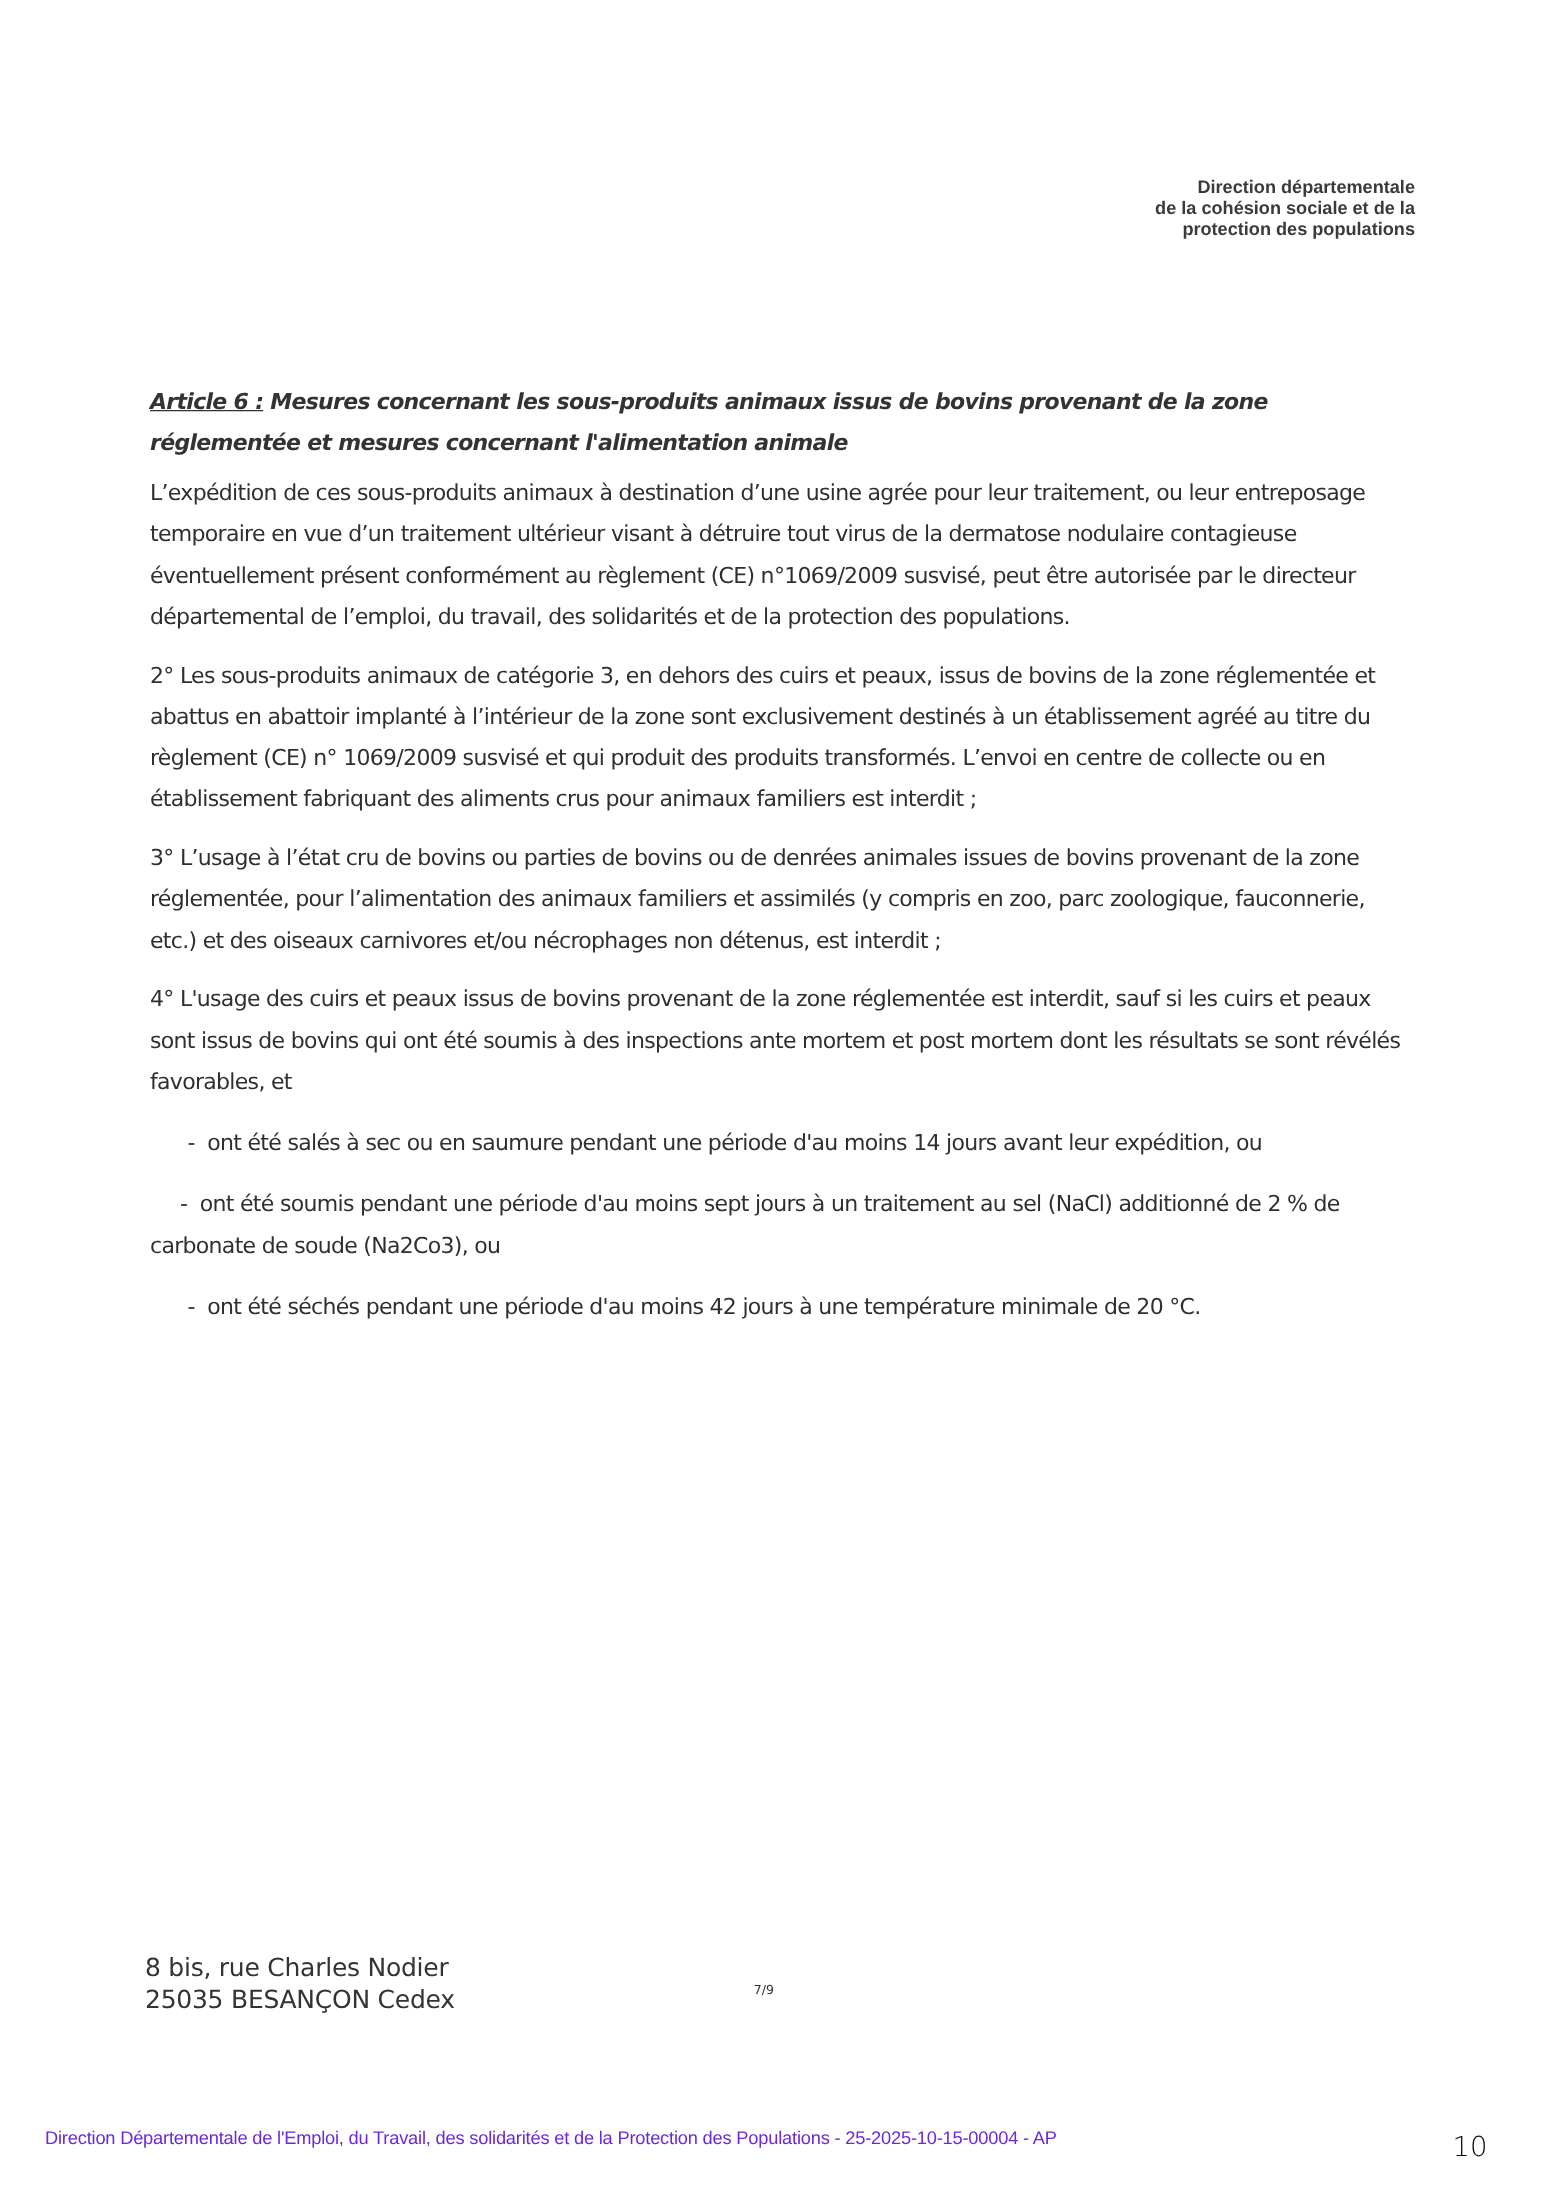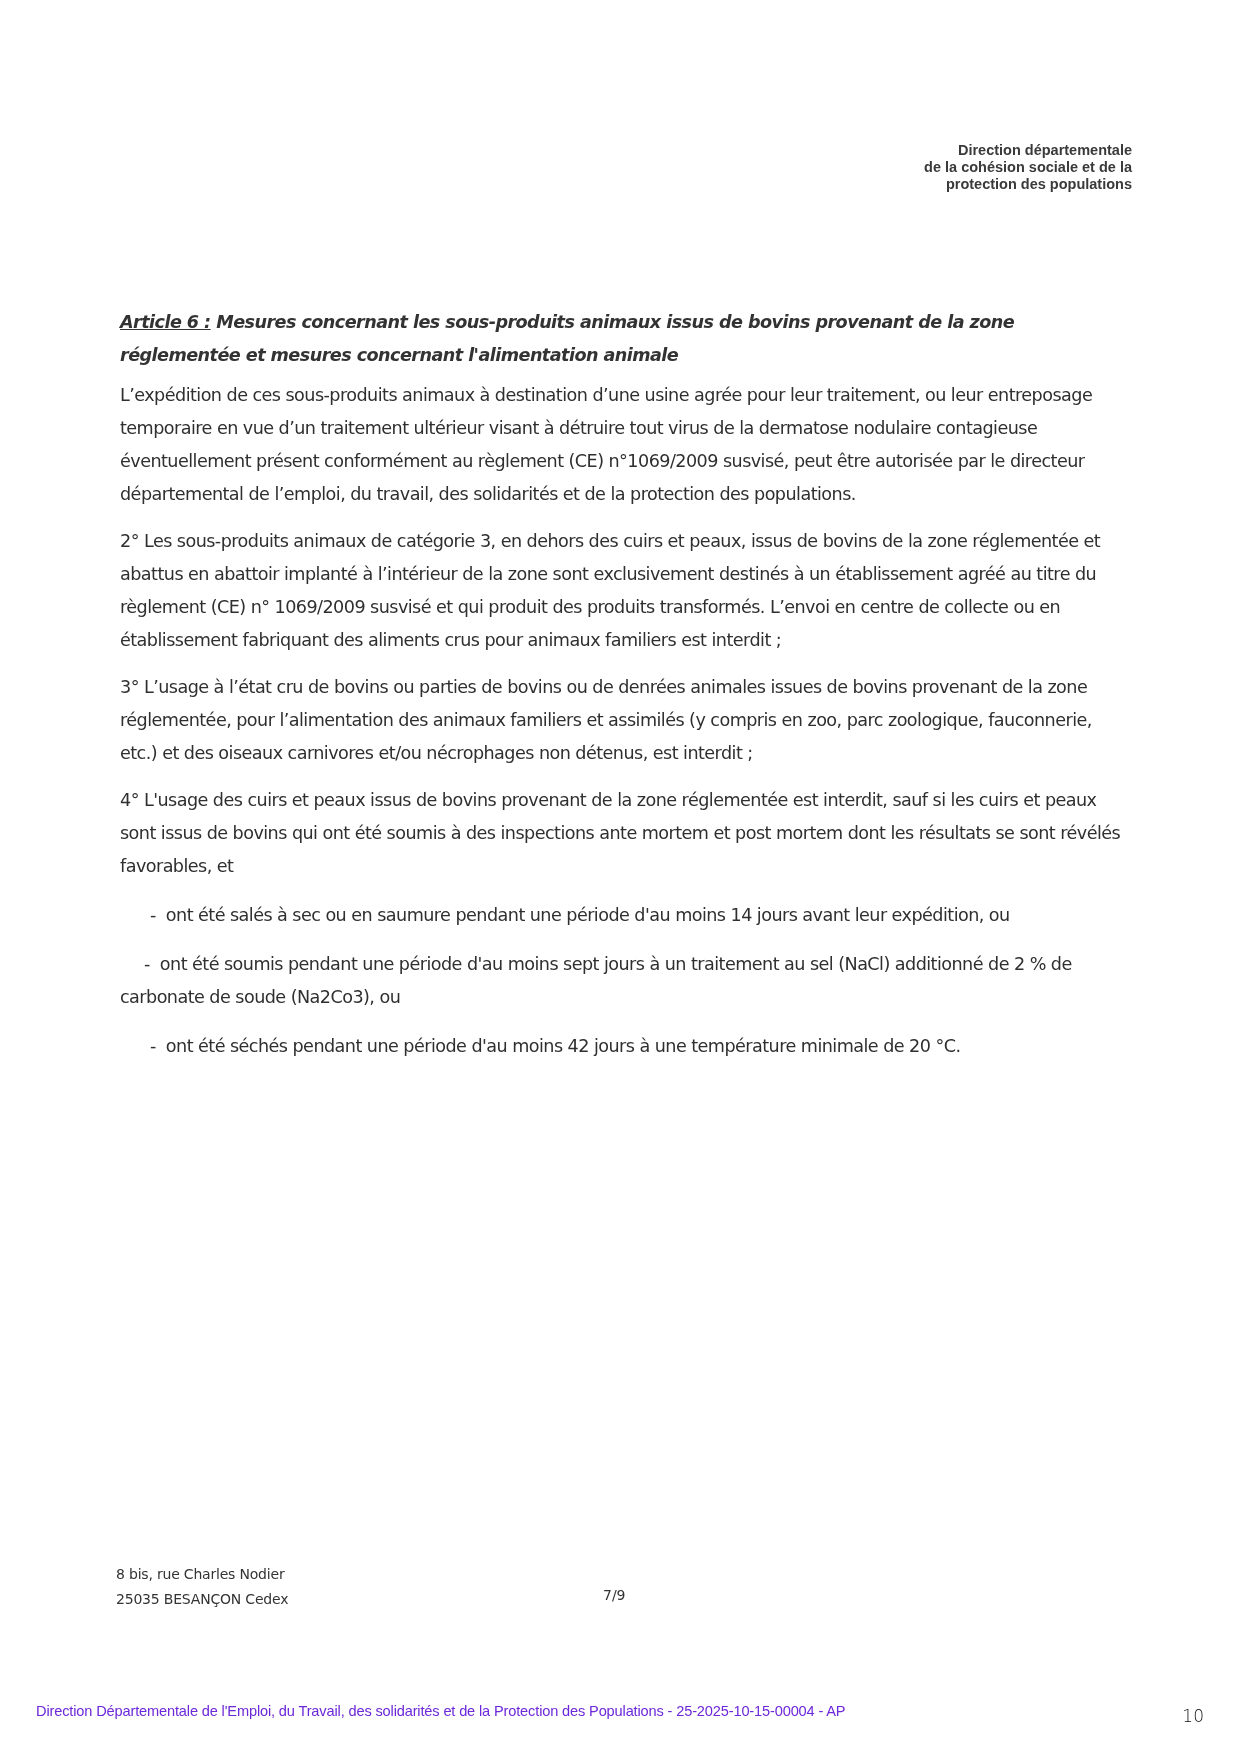--- a/index.html
+++ b/index.html
@@ -59,50 +59,50 @@
       margin-right: 10px;
     }
     .dash-item.alt .dash {
       margin-left: 24px;
     }
     .footer-address {
       position: absolute;
       left: 116px;
       top: 1562px;
       font-family: "DejaVu Sans", sans-serif;
-      font-size: 14px;
+      font-size: 20px;
       line-height: 25px;
       color: #333333;
       letter-spacing: -0.2px;
     }
     .page-num {
       position: absolute;
       left: 603px;
       top: 1587px;
       font-family: "DejaVu Sans", sans-serif;
-      font-size: 14px;
+      font-size: 10px;
       color: #333333;
     }
     .bottom-caption {
       position: absolute;
       left: 36px;
       top: 1704px;
       width: 1080px;
       font-family: "Liberation Sans", sans-serif;
       font-size: 14.6px;
       line-height: 14.5px;
       color: #6d28d9;
       letter-spacing: -0.15px;
     }
     .bottom-number {
       position: absolute;
-      right: 36px;
+      right: 50px;
       top: 1706px;
       font-family: "DejaVu Sans", sans-serif;
-      font-size: 17px;
+      font-size: 22px;
       color: #111111;
       font-weight: 300;
     }
   </style>
 </head>
 <body>
 
 <div class="header-block">
   <div>Direction départementale</div>
   <div>de la cohésion sociale et de la</div>

